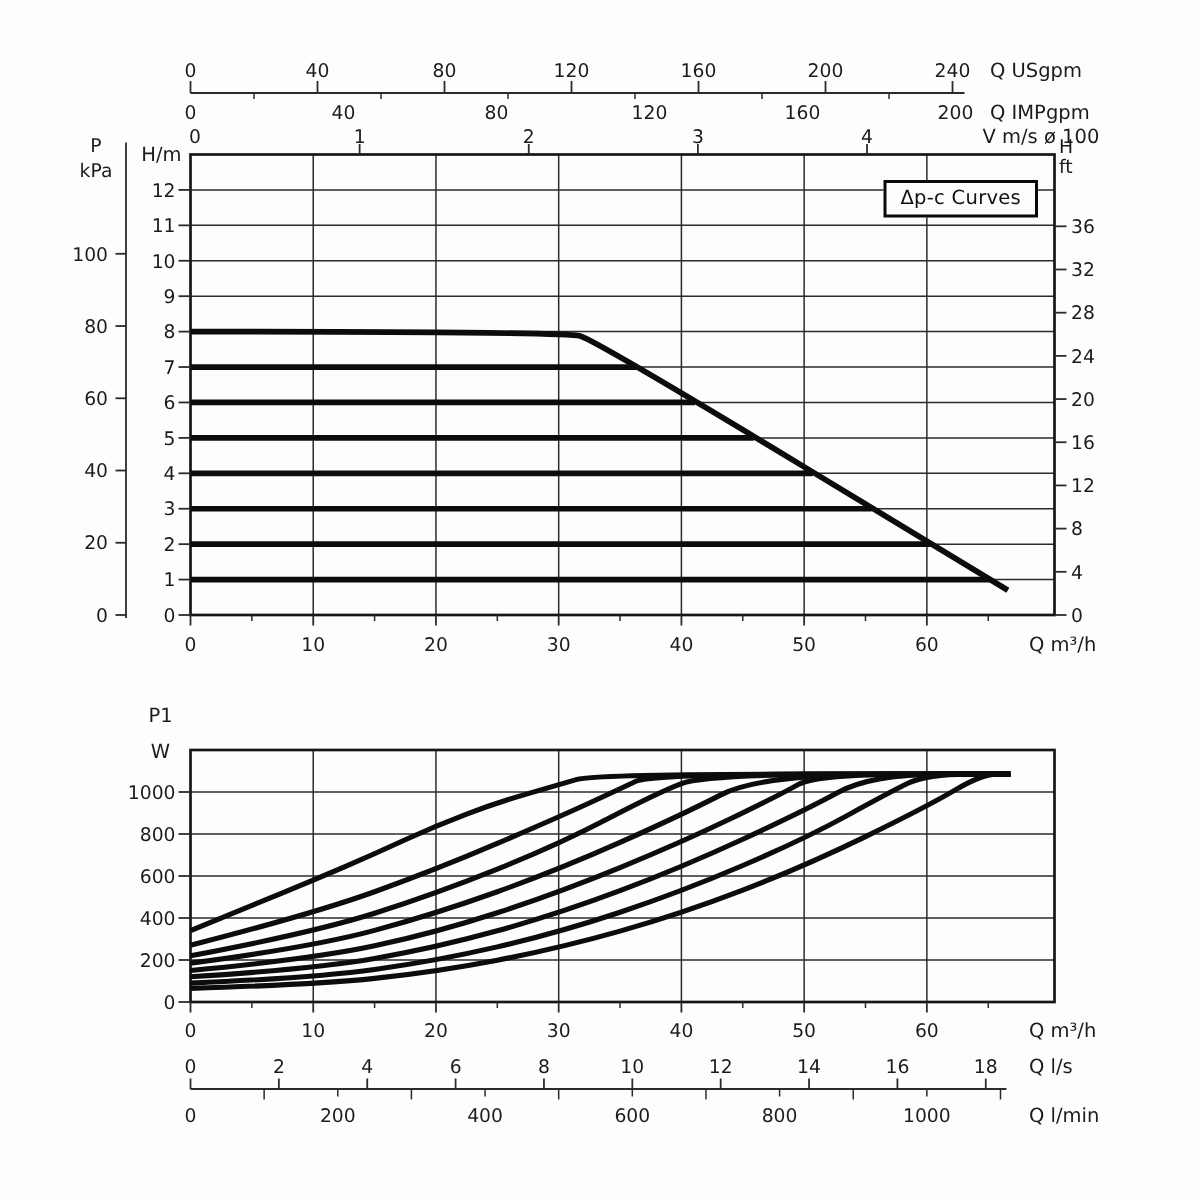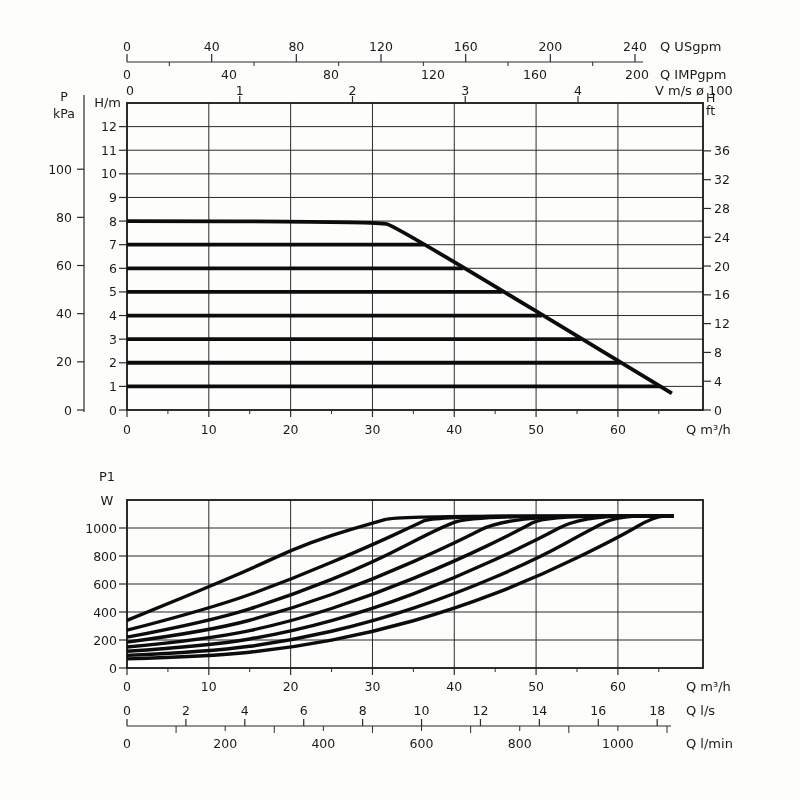--- a/index.html
+++ b/index.html
@@ -266,13 +266,16 @@
         <text x="323.36400000000003" y="748" text-anchor="middle" font-size="12.5">400</text>
         <line x1="421.546" y1="726" x2="421.546" y2="731" stroke="#2b2b2b" stroke-width="1"></line>
         <text x="421.546" y="748" text-anchor="middle" font-size="12.5">600</text>
         <line x1="519.7280000000001" y1="726" x2="519.7280000000001" y2="731" stroke="#2b2b2b" stroke-width="1"></line>
         <text x="519.7280000000001" y="748" text-anchor="middle" font-size="12.5">800</text>
         <line x1="617.9100000000001" y1="726" x2="617.9100000000001" y2="731" stroke="#2b2b2b" stroke-width="1"></line>
         <text x="617.9100000000001" y="748" text-anchor="middle" font-size="12.5">1000</text>
         <text x="686" y="748" text-anchor="start" font-size="13">Q l/min</text>
       </g>
     </svg>
+  <div class="dpc-box">
+    <span>Δp-c Curves</span>
+  </div>
 </div>
 
 </body></html>

